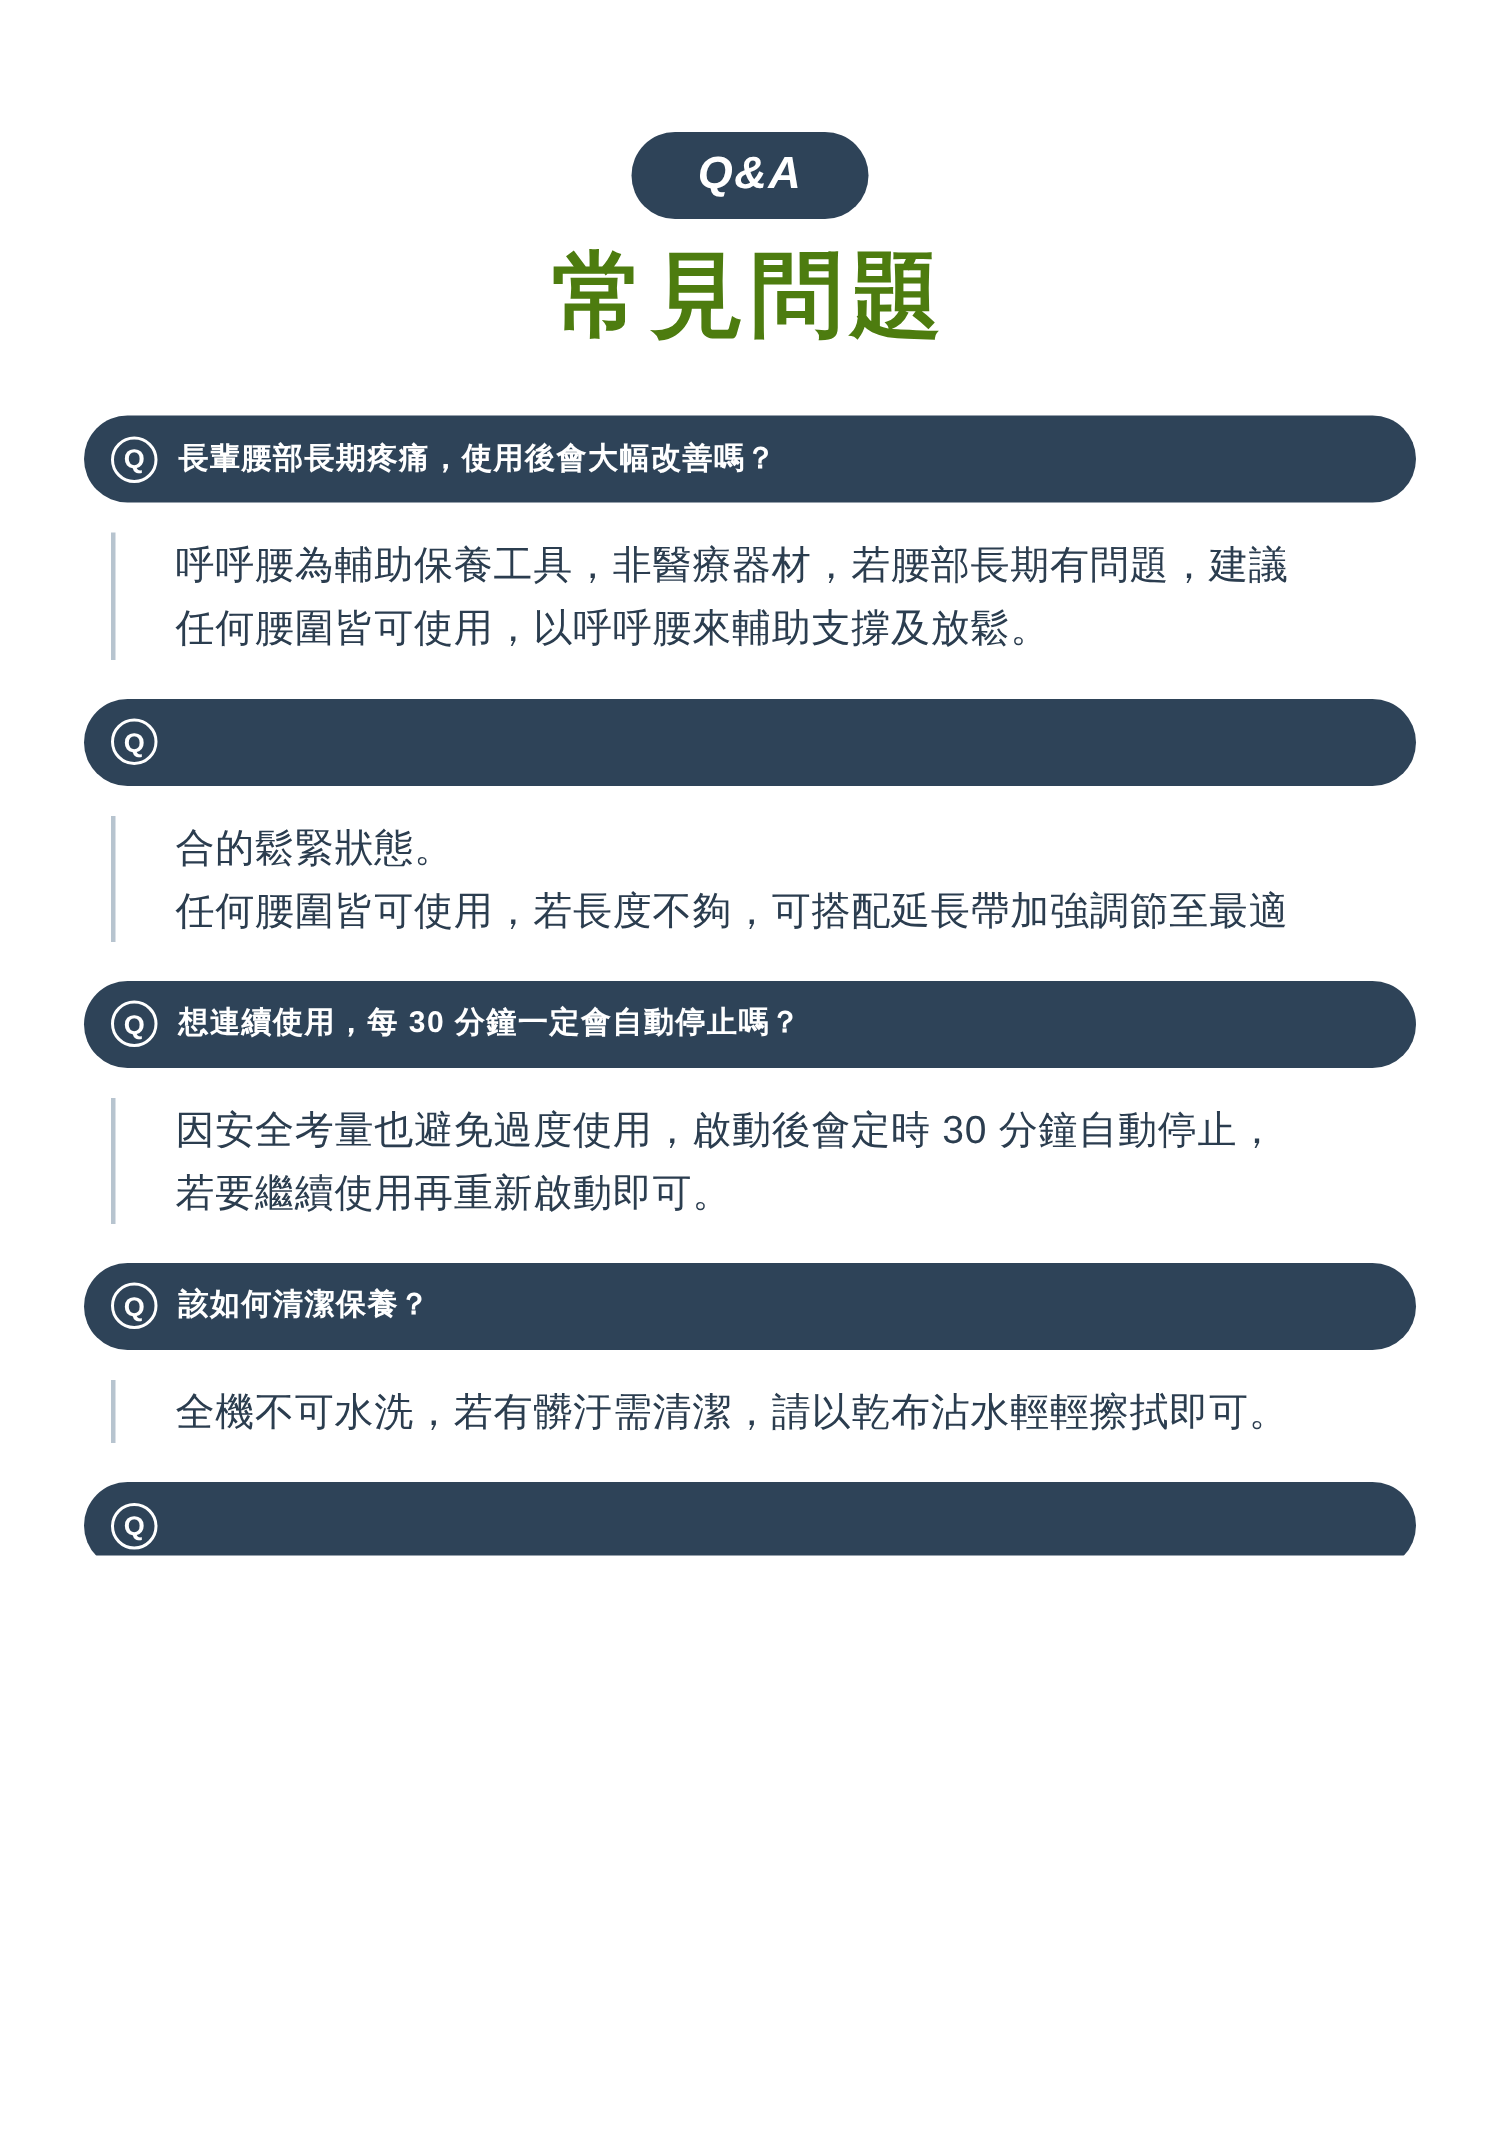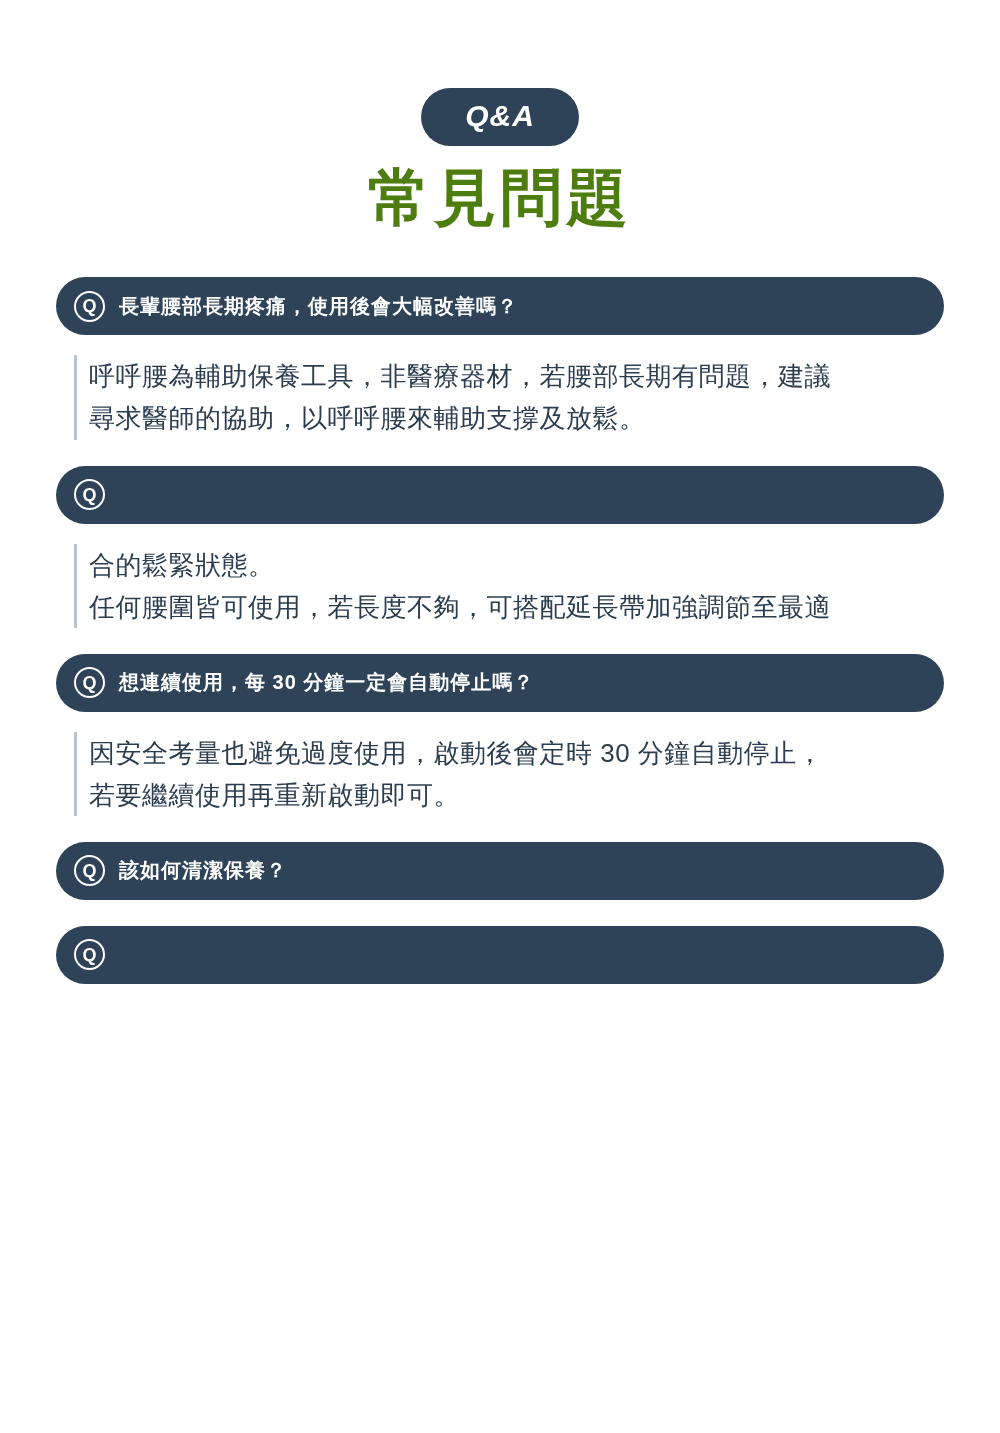--- a/index.html
+++ b/index.html
@@ -88,21 +88,21 @@
 
   .q-text {
     font-size: 20px;
     font-weight: bold;
     letter-spacing: 1px;
     line-height: 1.25;
   }
 
   .faq-answer {
     margin: 20px 0 0 18px;
-    padding-left: 12px;
+    padding-left: 40px;
     border-left: 3px solid #b7c4cf;
   }
 
   .a-text {
     font-size: 26px;
     line-height: 1.62;
     color: #2b3d4f;
     letter-spacing: 0.5px;
   }
 
@@ -136,21 +136,21 @@
 
   <div class="faq-list">
 
     <div class="faq-item">
       <div class="faq-question">
         <span class="q-badge">Q</span>
         <span class="q-text">長輩腰部長期疼痛，使用後會大幅改善嗎？</span>
       </div>
       <div class="faq-answer">
         <div class="a-text">呼呼腰為輔助保養工具，非醫療器材，若腰部長期有問題，建議</div>
-        <div class="a-text">尋求醫師的協助，以呼呼腰來輔助支撐及放鬆。</div>
+        <div class="a-text">任何腰圍皆可使用，以呼呼腰來輔助支撐及放鬆。</div>
       </div>
     </div>
 
     <div class="faq-item">
       <div class="faq-question">
         <span class="q-badge">Q</span>
       </div>
       <div class="faq-answer">
         <div class="a-text">合的鬆緊狀態。</div>
         <div class="a-text">任何腰圍皆可使用，若長度不夠，可搭配延長帶加強調節至最適</div>
@@ -166,20 +166,23 @@
         <div class="a-text">因安全考量也避免過度使用，啟動後會定時 30 分鐘自動停止，</div>
         <div class="a-text">若要繼續使用再重新啟動即可。</div>
       </div>
     </div>
 
     <div class="faq-item">
       <div class="faq-question">
         <span class="q-badge">Q</span>
         <span class="q-text">該如何清潔保養？</span>
       </div>
+      <div class="faq-answer">
+        <div class="a-text">全機不可水洗，若有髒汙需清潔，請以乾布沾水輕輕擦拭即可。</div>
+      </div>
     </div>
 
     <div class="faq-item">
       <div class="faq-question">
         <span class="q-badge">Q</span>
       </div>
     </div>
 
   </div>
 </div>

